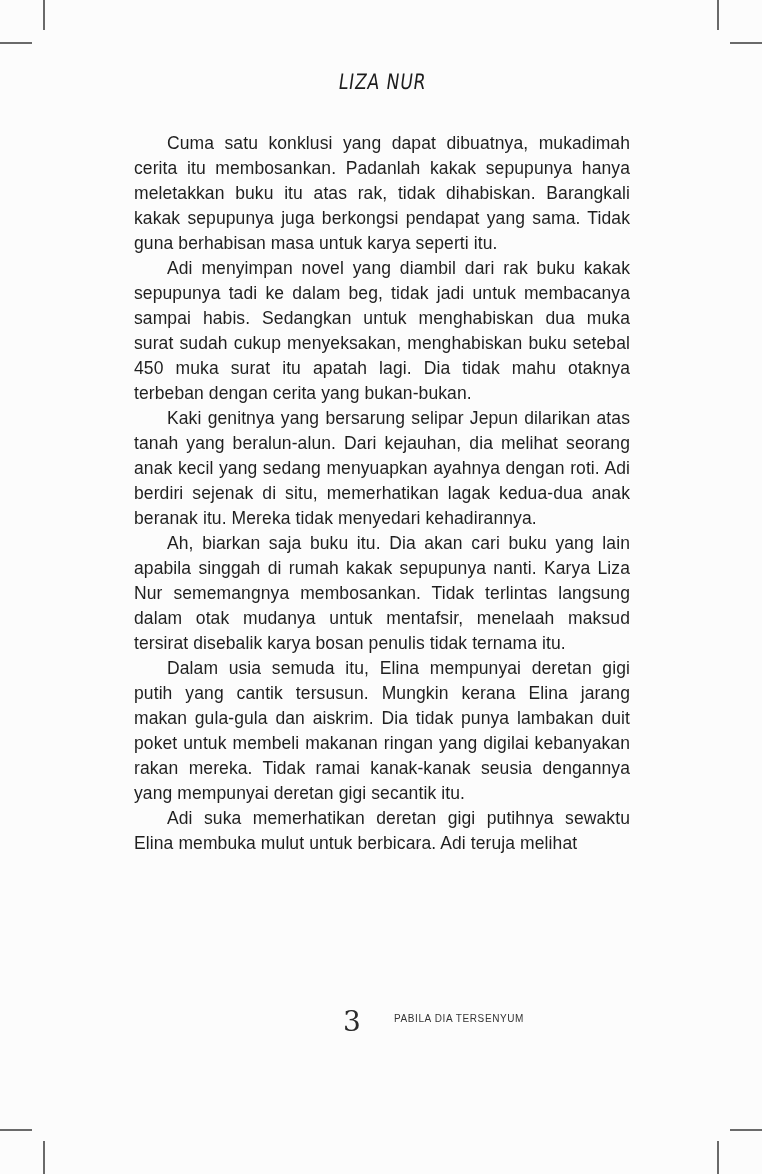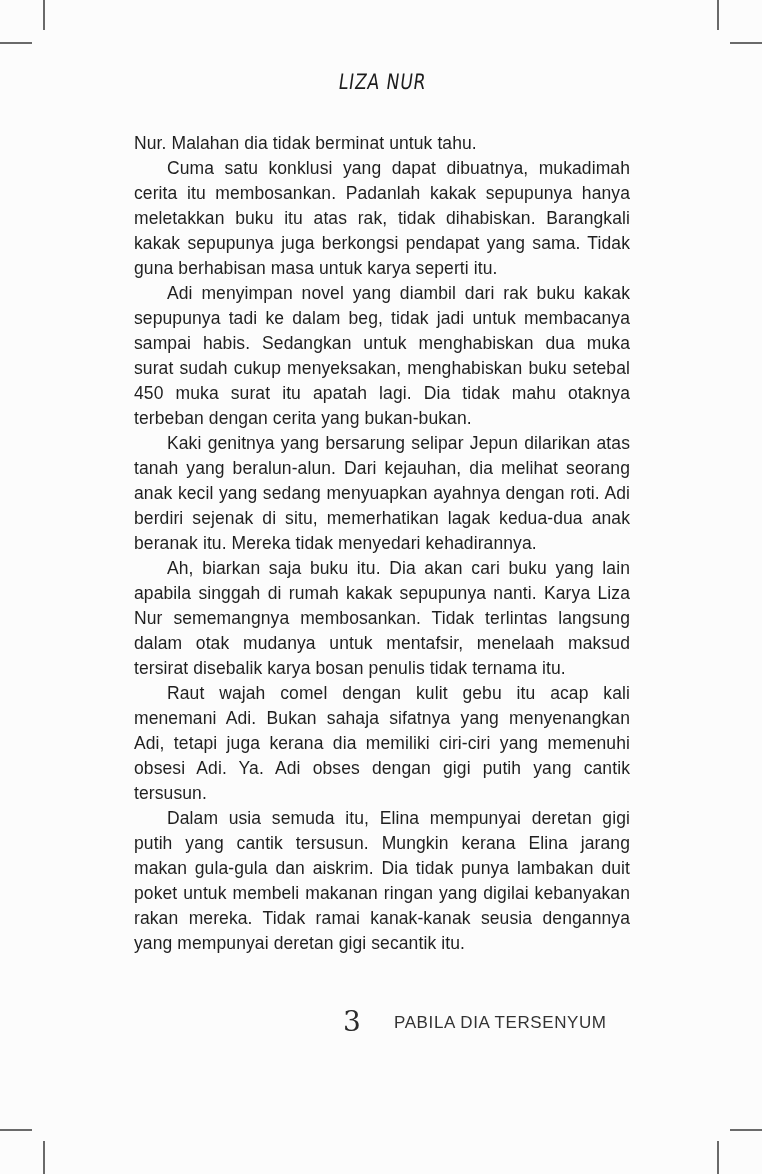--- a/index.html
+++ b/index.html
@@ -71,21 +71,21 @@
     font-family: "DejaVu Serif", serif;
     font-size: 28px;
     font-weight: 400;
     color: #2b2b2b;
   }
   .footer-title {
     position: absolute;
     left: 394px;
     top: 1013px;
     font-family: "Liberation Sans", sans-serif;
-    font-size: 17px;
+    font-size: 10px;
     letter-spacing: 0.6px;
     color: #333333;
     white-space: nowrap;
   }
 </style>
 </head>
 <body style="--page-bg: #fcfcfc; --ink-color: #1f1f1f; --crop-color: #6a6a6a;">
 
 <div class="crop v tl-v"></div>
 <div class="crop h tl-h"></div>
@@ -94,23 +94,22 @@
 <div class="crop h bl-h"></div>
 <div class="crop v bl-v"></div>
 <div class="crop h br-h"></div>
 <div class="crop v br-v"></div>
 
 <div class="running-header">
   <span>LIZA NUR</span>
 </div>
 
 <div class="page-body">
-  <p class="no-indent">Nur. Malahan dia tidak berminat untuk tahu.</p>
   <p>Cuma satu konklusi yang dapat dibuatnya, mukadimah cerita itu membosankan. Padanlah kakak sepupunya hanya meletakkan buku itu atas rak, tidak dihabiskan. Barangkali kakak sepupunya juga berkongsi pendapat yang sama. Tidak guna berhabisan masa untuk karya seperti itu.</p>
   <p>Adi menyimpan novel yang diambil dari rak buku kakak sepupunya tadi ke dalam beg, tidak jadi untuk membacanya sampai habis. Sedangkan untuk menghabiskan dua muka surat sudah cukup menyeksakan, menghabiskan buku setebal 450 muka surat itu apatah lagi. Dia tidak mahu otaknya terbeban dengan cerita yang bukan-bukan.</p>
   <p>Kaki genitnya yang bersarung selipar Jepun dilarikan atas tanah yang beralun-alun. Dari kejauhan, dia melihat seorang anak kecil yang sedang menyuapkan ayahnya dengan roti. Adi berdiri sejenak di situ, memerhatikan lagak kedua-dua anak beranak itu. Mereka tidak menyedari kehadirannya.</p>
   <p>Ah, biarkan saja buku itu. Dia akan cari buku yang lain apabila singgah di rumah kakak sepupunya nanti. Karya Liza Nur sememangnya membosankan. Tidak terlintas langsung dalam otak mudanya untuk mentafsir, menelaah maksud tersirat disebalik karya bosan penulis tidak ternama itu.</p>
-  <p>Raut wajah comel dengan kulit gebu itu acap kali menemani Adi. Bukan sahaja sifatnya yang menyenangkan Adi, tetapi juga kerana dia memiliki ciri-ciri yang memenuhi obsesi Adi. Ya. Adi obses dengan gigi putih yang cantik tersusun.</p>
   <p>Dalam usia semuda itu, Elina mempunyai deretan gigi putih yang cantik tersusun. Mungkin kerana Elina jarang makan gula-gula dan aiskrim. Dia tidak punya lambakan duit poket untuk membeli makanan ringan yang digilai kebanyakan rakan mereka. Tidak ramai kanak-kanak seusia dengannya yang mempunyai deretan gigi secantik itu.</p>
+  <p>Adi suka memerhatikan deretan gigi putihnya sewaktu Elina membuka mulut untuk berbicara. Adi teruja melihat</p>
 </div>
 
 <div class="page-number">3</div>
 <div class="footer-title">PABILA DIA TERSENYUM</div>
 
 </body></html>

